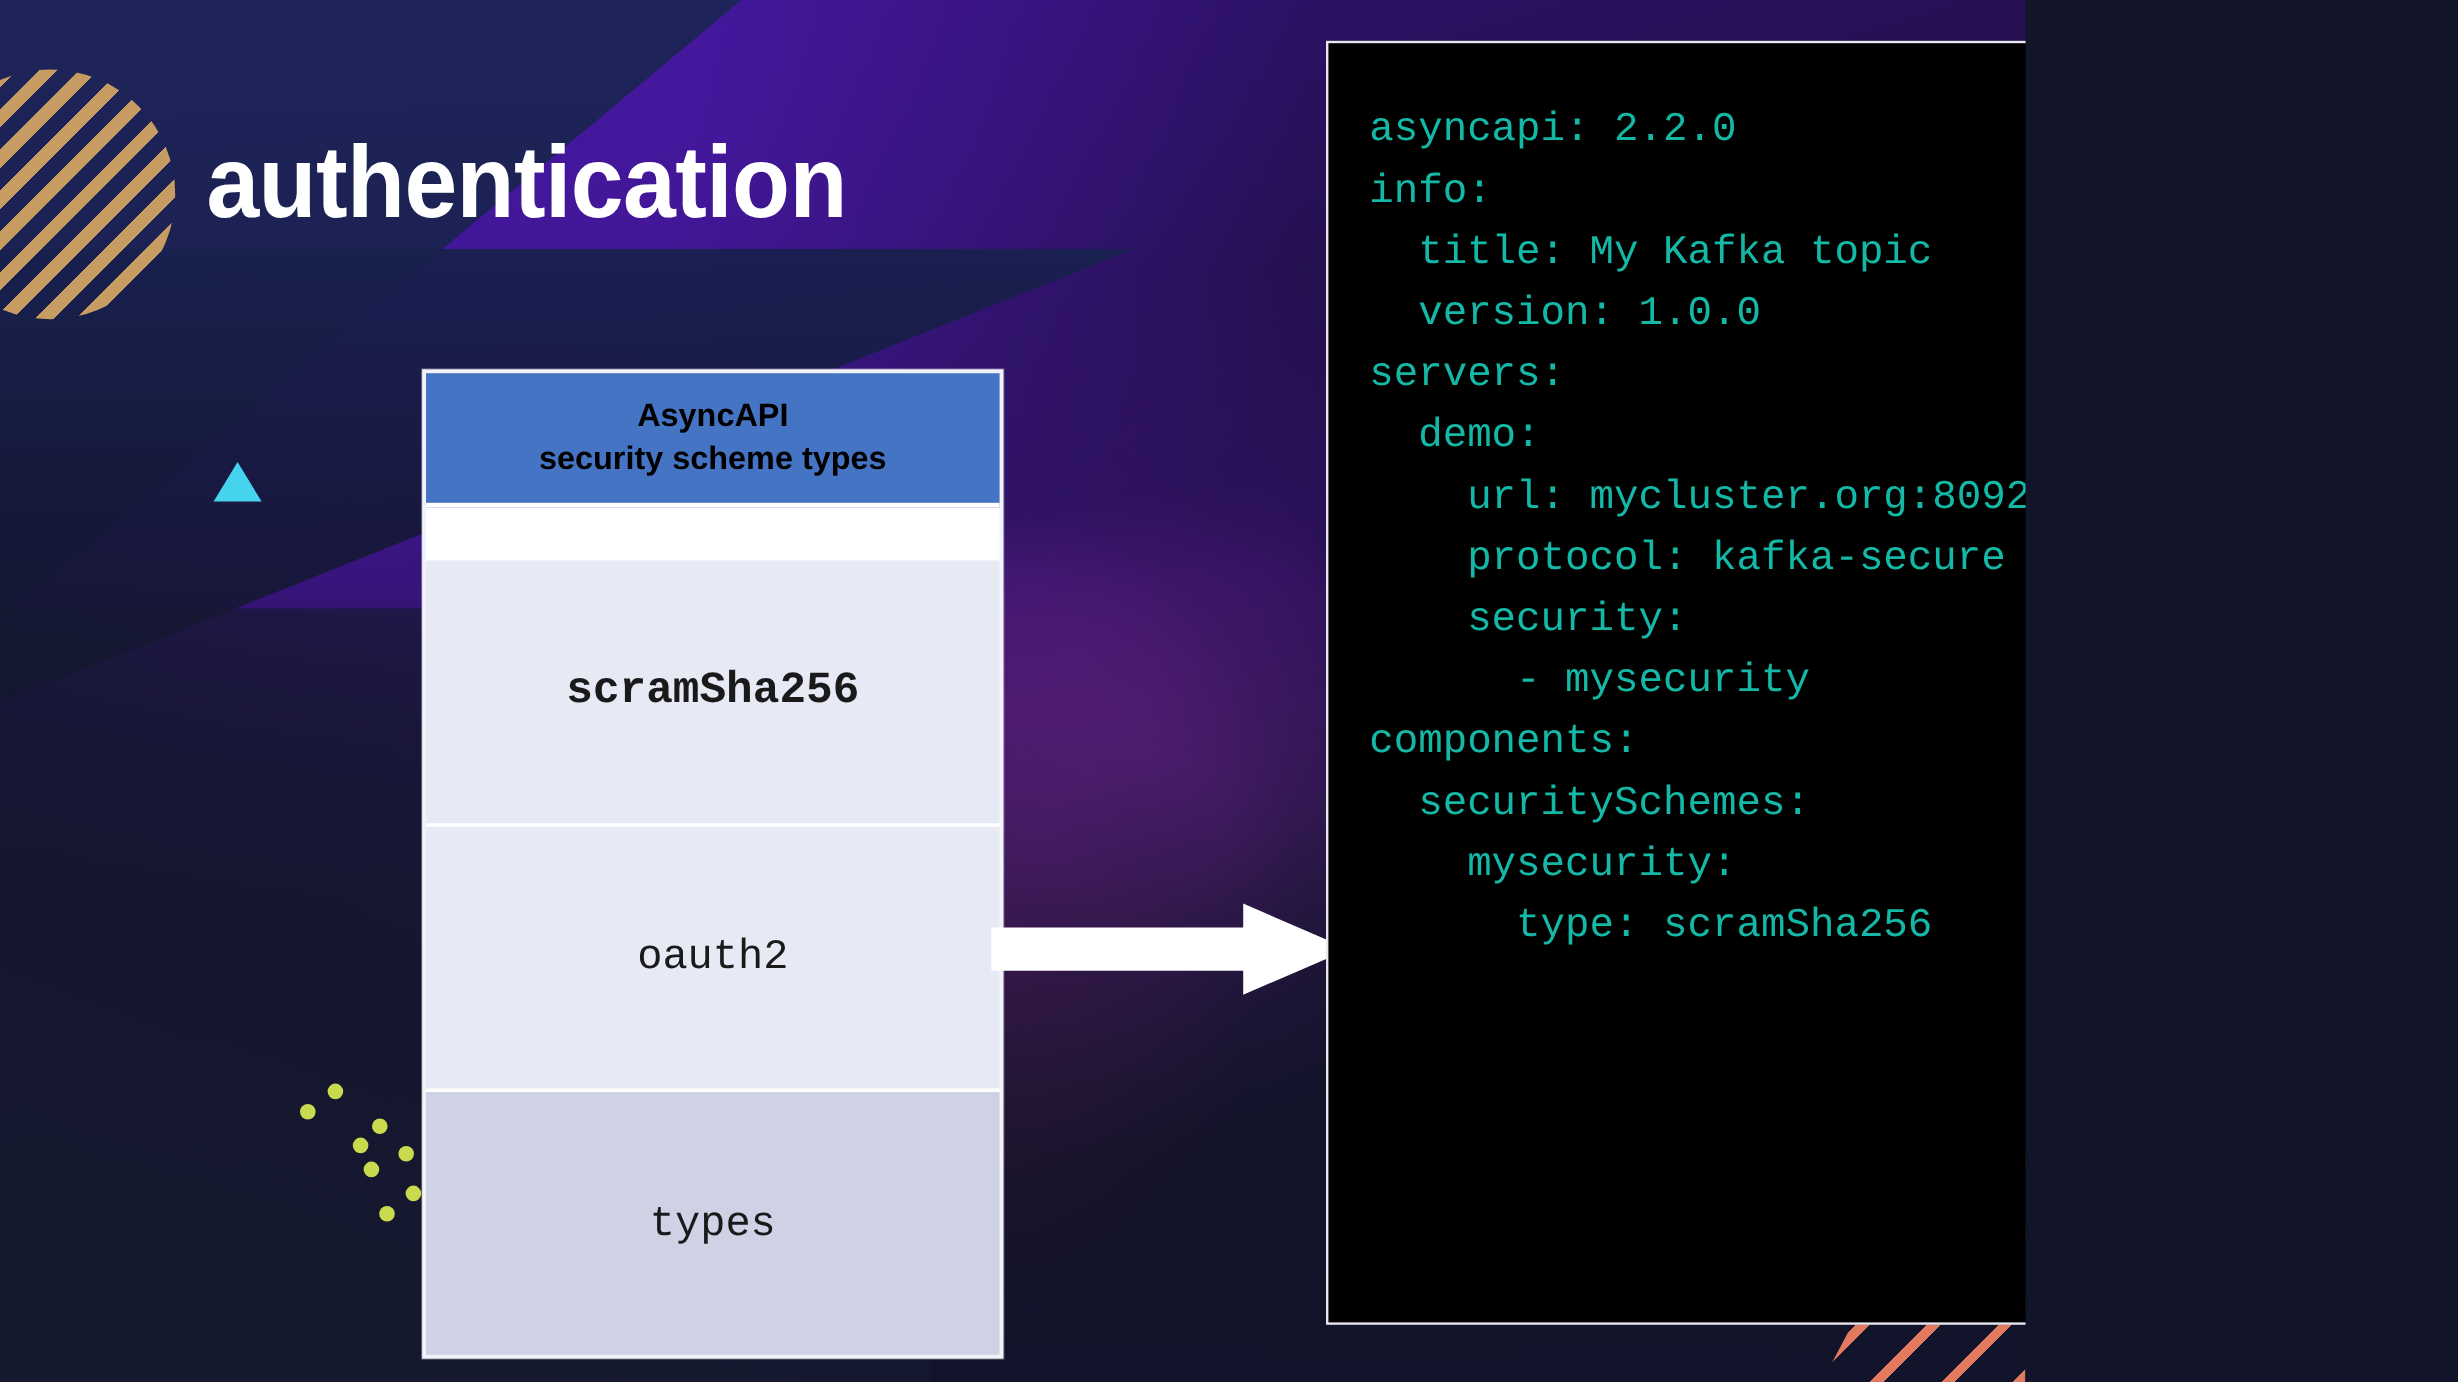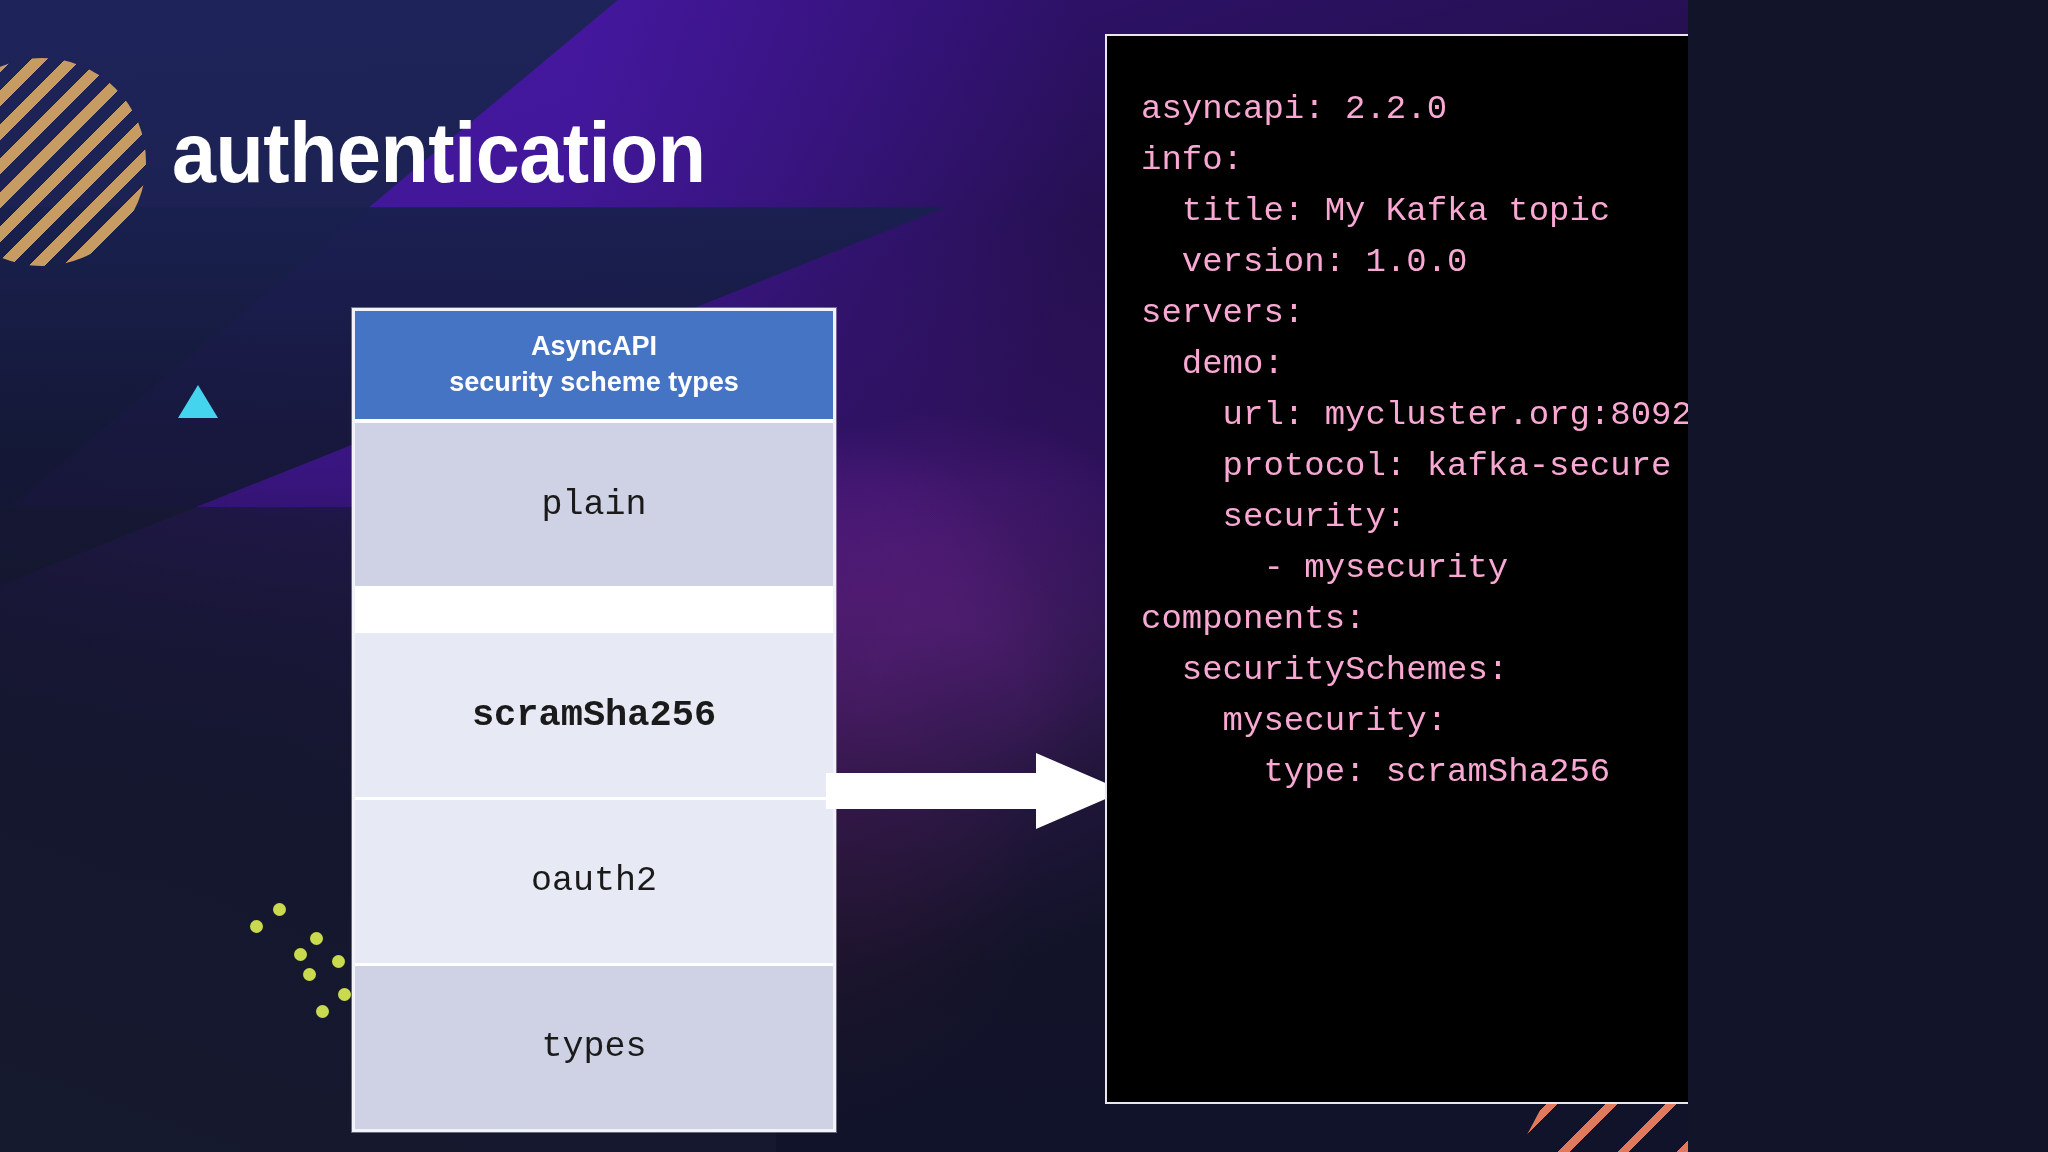--- a/index.html
+++ b/index.html
@@ -96,21 +96,21 @@
     position:absolute; left:352px; top:308px;
     width:484px; height:824px;
     display:flex; flex-direction:column;
     background:#ffffff;
     border:3px solid #f2f3fa;
     box-shadow:0 0 0 1px rgba(255,255,255,0.35);
   }
   .types-header {
     flex:0 0 112px;
     background:#4574c4;
-    color:#ffffff;
+    color:#000000;
     font-size:27px; font-weight:bold; line-height:1.32;
     display:flex; flex-direction:column; align-items:center; justify-content:center;
     text-align:center;
     border-bottom:4px solid #ffffff;
   }
   .types-row {
     flex:1 1 0;
     display:flex; align-items:center; justify-content:center;
     font-family:"Liberation Mono","DejaVu Sans Mono", monospace;
     font-size:35px; color:#1a1a1a;
@@ -128,21 +128,21 @@
   .code-panel {
     position:absolute; left:1105px; top:34px;
     width:888px; height:1070px;
     background:#000000;
     border:2px solid #e9e6f2;
   }
   .code-body {
     padding:48px 0 0 34px;
     font-family:"Liberation Mono","DejaVu Sans Mono", monospace;
     font-size:34px; line-height:51px;
-    color:#f9a8d4;
+    color:#14b8a6;
     white-space:pre;
   }
   .code-line.is-bold { font-weight:normal; }
 </style>
 </head>
 <body>
 
 <div id="slide">
 
   <div class="bg-photo"></div>
@@ -167,23 +167,20 @@
     </div>
 
   <div class="slide-title">authentication</div>
 
   <div class="types-table">
     <div class="types-header">
       <span>AsyncAPI</span>
       <span>security scheme types</span>
     </div>
     <div id="table-rows" style="flex: 1 1 auto; display: flex; flex-direction: column;">
-        <div class="types-row shade-dark">
-          <span>plain</span>
-        </div>
         <div class="types-row shade-light is-bold">
           <span>scramSha256</span>
         </div>
         <div class="types-row shade-light">
           <span>oauth2</span>
         </div>
         <div class="types-row shade-dark">
           <span>types</span>
         </div>
       </div>

